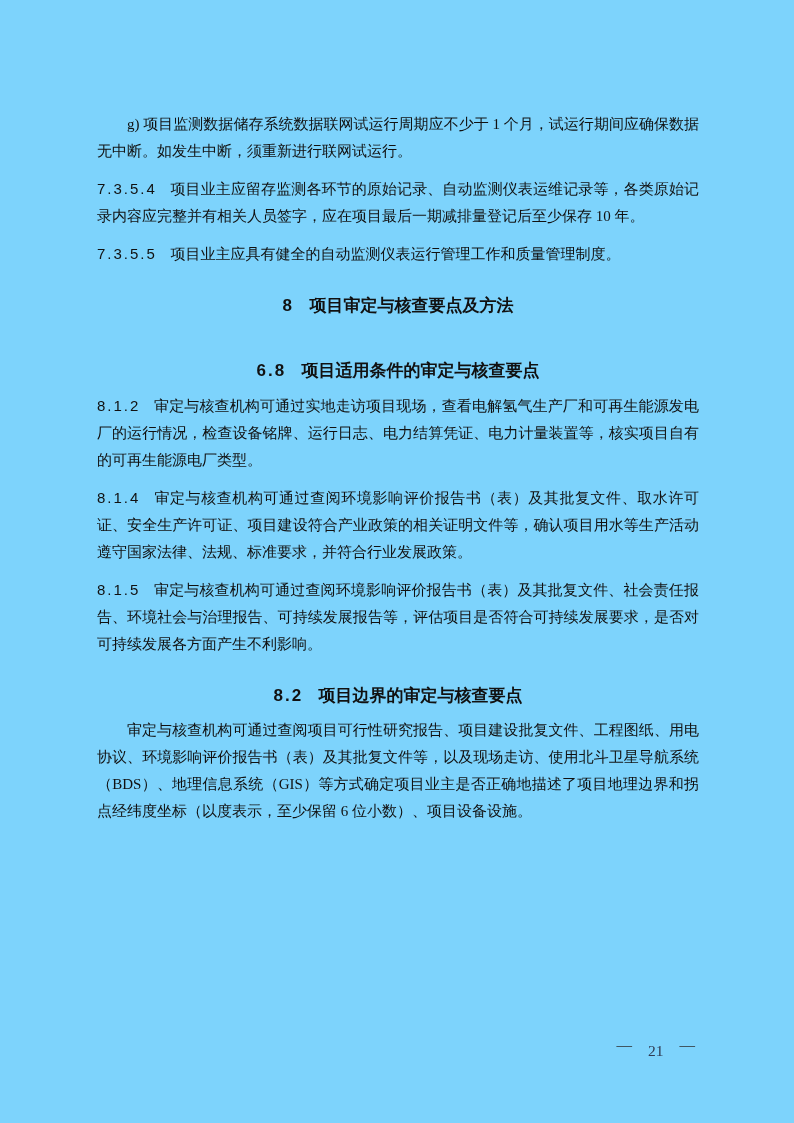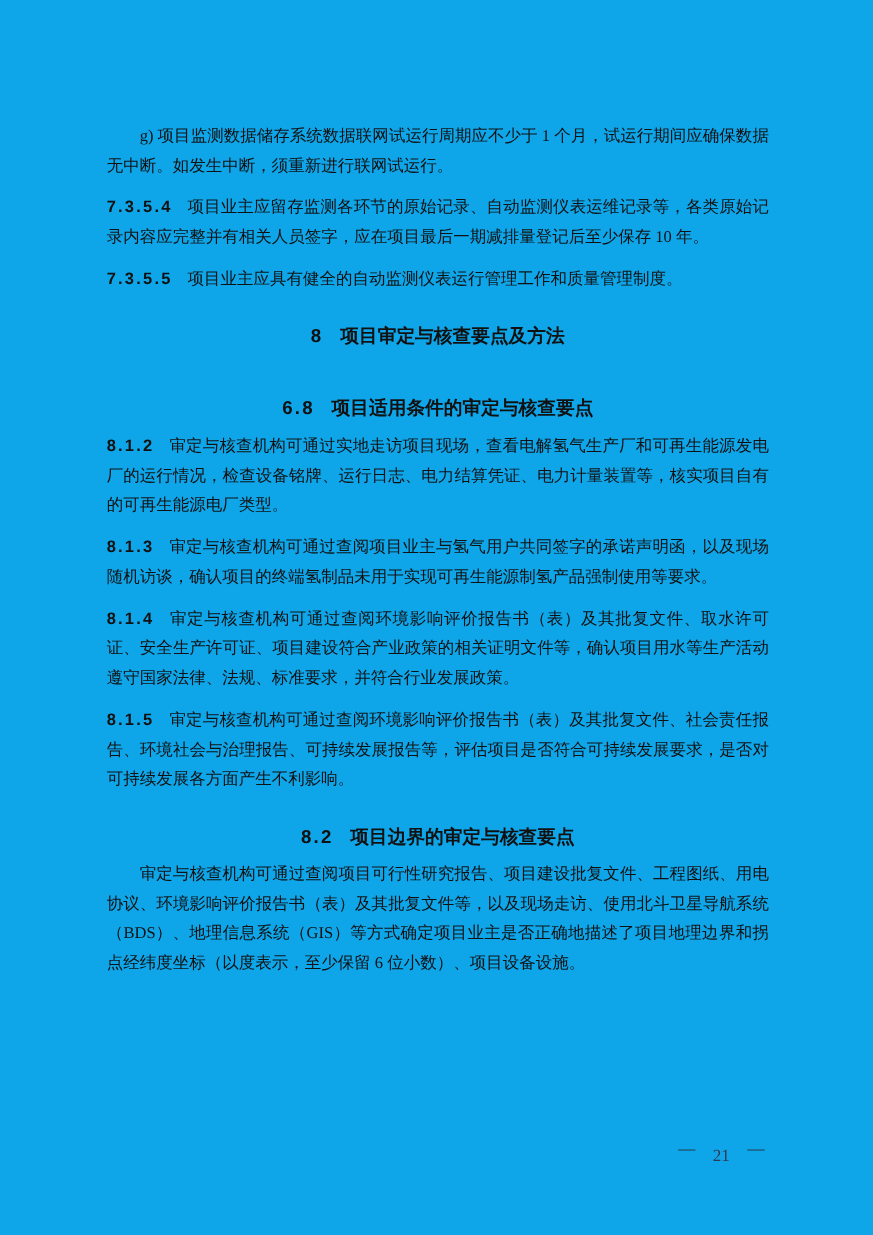--- a/index.html
+++ b/index.html
@@ -13,35 +13,35 @@
     position: relative;
     overflow: hidden;
     font-family: "Liberation Serif", "DejaVu Serif", serif;
     color: var(--text-color, #111111);
   }
   .page {
     position: absolute;
     inset: 0;
     box-sizing: border-box;
     padding: 111px 95px 0 97px;
-    background: #0ea5e9;
+    background: #7dd3fc;
   }
   .para, .clause {
     font-size: 15px;
     line-height: 27px;
     margin: 0 0 10px 0;
     text-align: justify;
     text-justify: inter-character;
   }
   .para.indent {
     text-indent: 2em;
   }
   .clause .num {
     font-family: "Liberation Sans", "DejaVu Sans", sans-serif;
-    font-weight: bold;
+    font-weight: normal;
     letter-spacing: 2px;
     margin-right: 0.9em;
     white-space: nowrap;
   }
   .h1, .h2 {
     font-family: "Liberation Sans", "DejaVu Sans", sans-serif;
     font-weight: bold;
     font-size: 17px;
     line-height: 27px;
     text-align: center;
@@ -85,21 +85,20 @@
 
     <p class="clause"><span class="num">7.3.5.5</span><span>项目业主应具有健全的自动监测仪表运行管理工作和质量管理制度。</span></p>
 
     <h1 class="h1"><span class="num">8</span><span>项目审定与核查要点及方法</span></h1>
 
     <h2 class="h2"><span class="num">6.8</span><span>项目适用条件的审定与核查要点</span></h2>
 
 
     <p class="clause"><span class="num">8.1.2</span><span>审定与核查机构可通过实地走访项目现场，查看电解氢气生产厂和可再生能源发电厂的运行情况，检查设备铭牌、运行日志、电力结算凭证、电力计量装置等，核实项目自有的可再生能源电厂类型。</span></p>
 
-    <p class="clause"><span class="num">8.1.3</span><span>审定与核查机构可通过查阅项目业主与氢气用户共同签字的承诺声明函，以及现场随机访谈，确认项目的终端氢制品未用于实现可再生能源制氢产品强制使用等要求。</span></p>
 
     <p class="clause"><span class="num">8.1.4</span><span>审定与核查机构可通过查阅环境影响评价报告书（表）及其批复文件、取水许可证、安全生产许可证、项目建设符合产业政策的相关证明文件等，确认项目用水等生产活动遵守国家法律、法规、标准要求，并符合行业发展政策。</span></p>
 
     <p class="clause"><span class="num">8.1.5</span><span>审定与核查机构可通过查阅环境影响评价报告书（表）及其批复文件、社会责任报告、环境社会与治理报告、可持续发展报告等，评估项目是否符合可持续发展要求，是否对可持续发展各方面产生不利影响。</span></p>
 
     <h2 class="h2"><span class="num">8.2</span><span>项目边界的审定与核查要点</span></h2>
 
     <p class="para indent">审定与核查机构可通过查阅项目可行性研究报告、项目建设批复文件、工程图纸、用电协议、环境影响评价报告书（表）及其批复文件等，以及现场走访、使用北斗卫星导航系统（BDS）、地理信息系统（GIS）等方式确定项目业主是否正确地描述了项目地理边界和拐点经纬度坐标（以度表示，至少保留 6 位小数）、项目设备设施。</p>
 
   </main>

